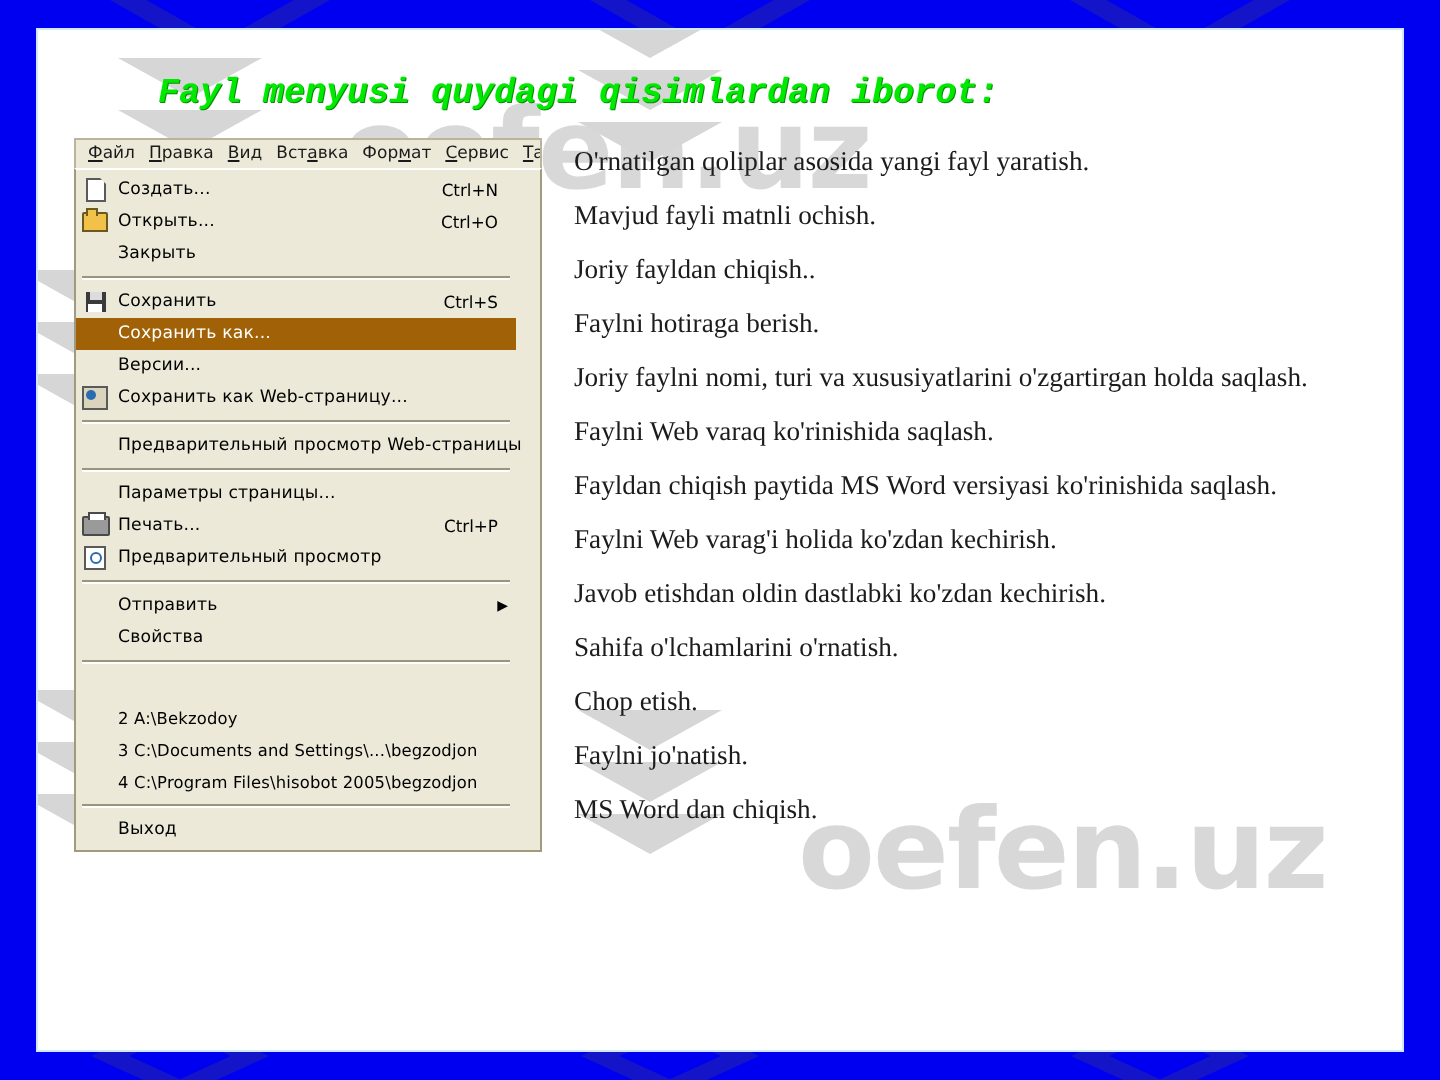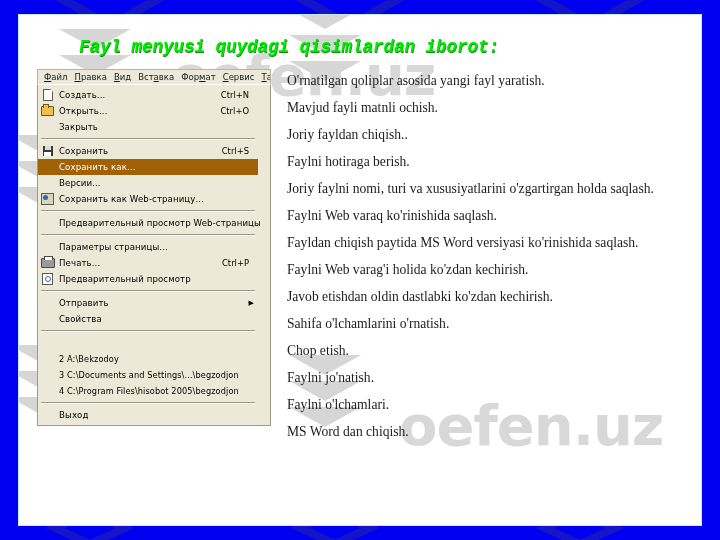--- a/index.html
+++ b/index.html
@@ -283,17 +283,16 @@
       <div class="tline">Joriy  fayldan  chiqish..</div>
       <div class="tline">Faylni  hotiraga  berish.</div>
       <div class="tline">Joriy faylni nomi, turi va xususiyatlarini o'zgartirgan holda saqlash.</div>
       <div class="tline">Faylni  Web  varaq  ko'rinishida  saqlash.</div>
       <div class="tline">Fayldan  chiqish  paytida  MS  Word  versiyasi ko'rinishida  saqlash.</div>
       <div class="tline">Faylni  Web  varag'i  holida  ko'zdan  kechirish.</div>
       <div class="tline">Javob  etishdan  oldin  dastlabki  ko'zdan  kechirish.</div>
       <div class="tline">Sahifa  o'lchamlarini  o'rnatish.</div>
       <div class="tline">Chop  etish.</div>
       <div class="tline">Faylni  jo'natish.</div>
-      <div class="tline">Faylni  o'lchamlari.</div>
       <div class="tline last">MS Word dan  chiqish.</div>
     </div>
 
 </div>
 
 </body></html>

